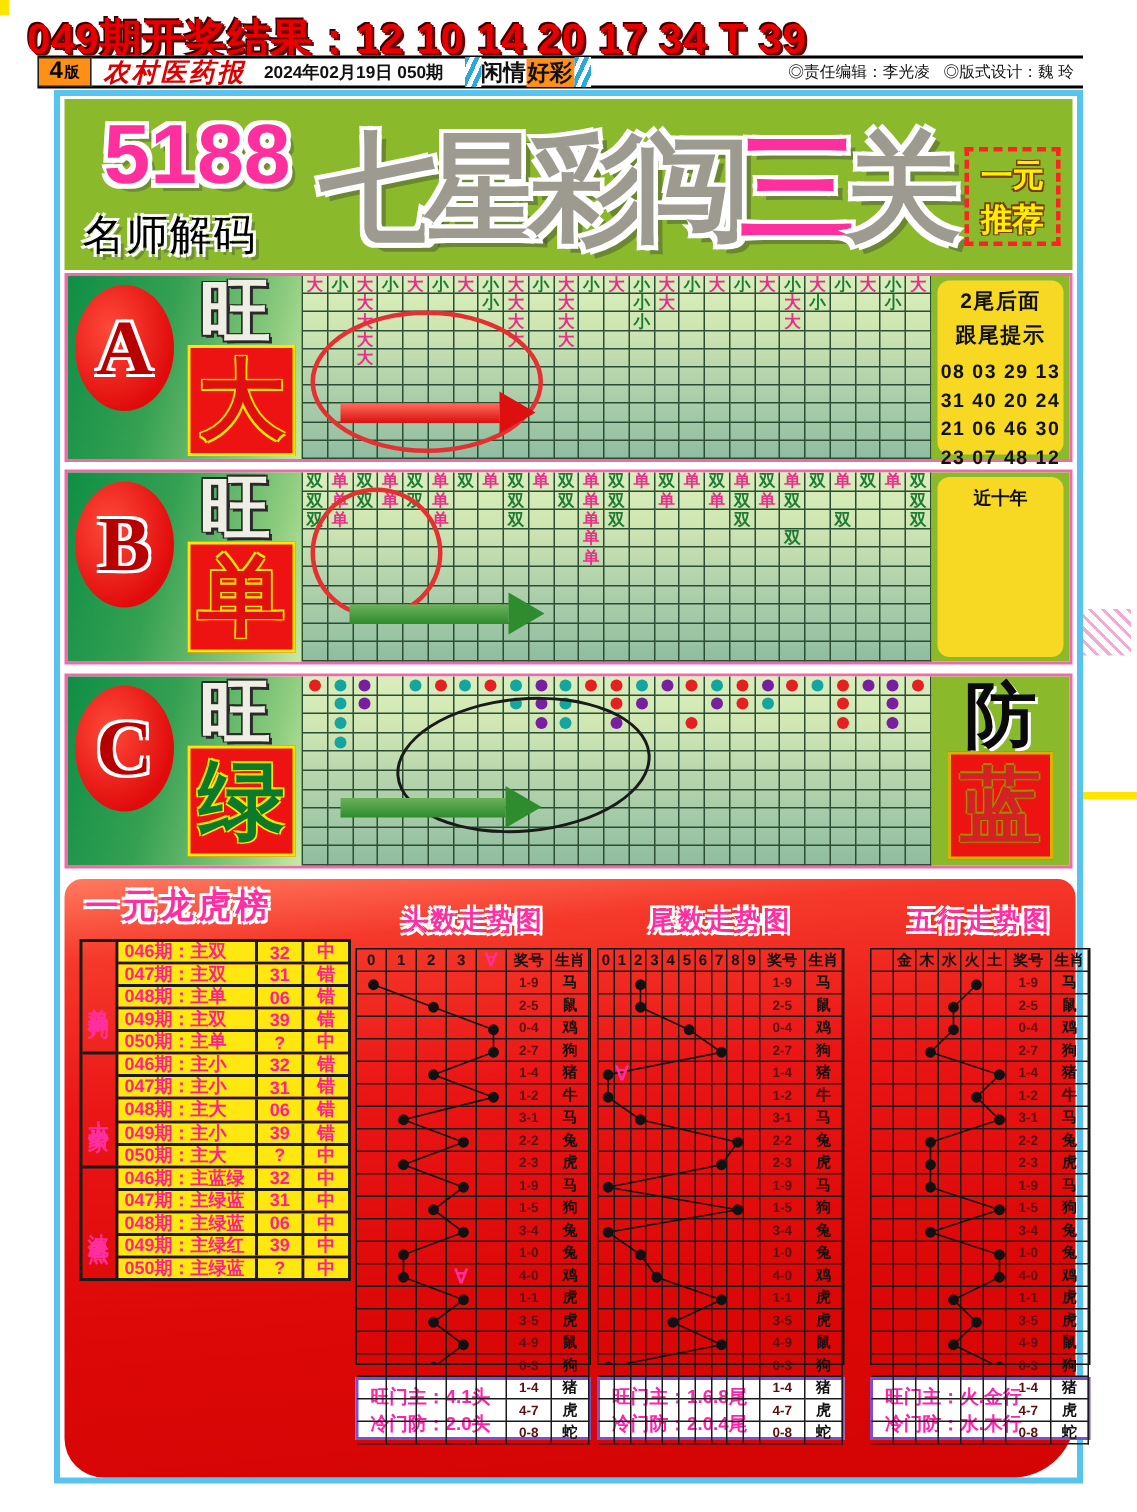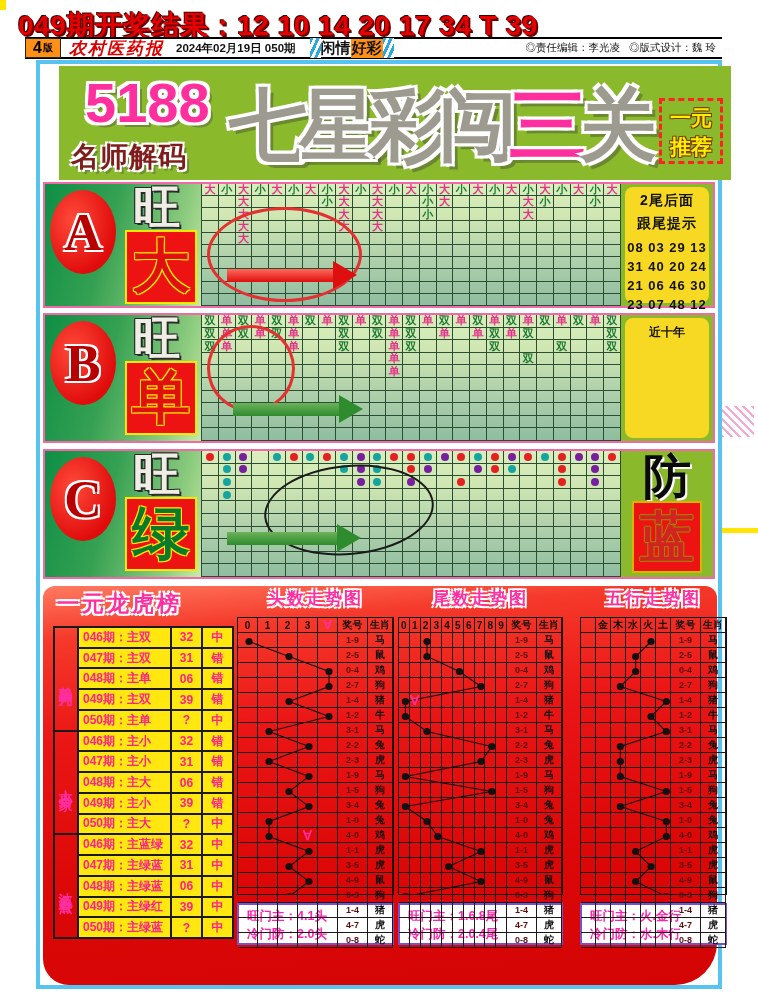--- a/index.html
+++ b/index.html
@@ -23,24 +23,24 @@
   .dateline { font-size:11.5px; font-weight:bold; margin-left:12px; color:#111; flex:none; }
   .colname { margin-left:14px; display:flex; align-items:center; height:20px; font-size:15px;
     font-weight:bold; color:#111; flex:none; }
   .stripe { width:11px; height:20px; background:repeating-linear-gradient(115deg,#29a8e0 0 3px,#fff 3px 6px); }
   .cn2 { background:#ff9015; padding:0 1px; }
   .editors { margin-left:auto; font-size:10.5px; color:#111; display:flex; gap:9px; padding-right:6px; white-space:nowrap; }
 
   .frame { position:absolute; left:36px; top:60px; width:686px; height:929px;
     border:4px solid #57c4f0; background:#fff; }
 
-  .banner { position:absolute; left:3px; top:2px; width:672px; height:114px; background:#8ab92c;margin-left:16px; }
+  .banner { position:absolute; left:3px; top:2px; width:672px; height:114px; background:#8ab92c; }
   .n5188 { position:absolute; left:26px; top:4px; font-size:56px; font-weight:bold; color:#ff2f9e;
     text-shadow:-3px -3px 0 #fff,3px -3px 0 #fff,-3px 3px 0 #fff,3px 3px 0 #fff,5px 5px 0 rgba(60,60,60,.35); }
-  .mingshi { position:absolute; left:12px; top:72px; font-size:28px; font-weight:bold; color:#7f1d1d; letter-spacing:1px;
+  .mingshi { position:absolute; left:12px; top:72px; font-size:28px; font-weight:normal; color:#000000; letter-spacing:1px;
     text-shadow:-2px -2px 0 #fff,2px -2px 0 #fff,-2px 2px 0 #fff,2px 2px 0 #fff,4px 4px 0 rgba(60,60,60,.35); }
   .mtitle { position:absolute; left:170px; top:8px; font-size:78px; font-weight:bold; letter-spacing:-8px;
     font-family:"Liberation Serif",serif; white-space:nowrap;
     text-shadow:-3px -3px 0 #fff,3px -3px 0 #fff,-3px 3px 0 #fff,3px 3px 0 #fff,6px 6px 0 rgba(60,60,60,.4); }
   .mtitle .g { color:#9d9a90; } .mtitle .p { color:#ff2f9e; }
   .recbox { position:absolute; right:8px; top:32px; width:64px; height:66px; border:3px dashed #ff2222;
     text-align:center; color:#ffee00; font-size:21px; font-weight:bold; line-height:29px; padding-top:2px;
     text-shadow:1px 1px 0 #7a3c00,-1px -1px 0 #7a3c00,1px -1px 0 #7a3c00,-1px 1px 0 #7a3c00; }
 
   .section { position:absolute; left:3px; width:672px; border:2px solid #f06aaa; display:flex; background:#fff; }
@@ -101,37 +101,37 @@
   .arB .shaft { background:linear-gradient(180deg,#6cb25a,#2e8b2e); } .arB .head { border-left:24px solid #2e8b2e; }
   .arC { left:182px; top:73px; width:134px; height:28px; }
   .arC .shaft { background:linear-gradient(180deg,#6cb25a,#2e8b2e); } .arC .head { border-left:24px solid #2e8b2e; }
 
   .panel { position:absolute; left:3px; top:522px; width:674px; height:399px;
     background:linear-gradient(175deg,#ff7a60 0%,#f5392a 12%,#ea1515 35%,#dd0808 65%,#d40404 100%);
     border-radius:12px 12px 42px 26px; }
   .board-title { position:absolute; left:14px; top:3px; font-size:22px; font-weight:bold; color:#ff2fa0;
     letter-spacing:3px;
     text-shadow:-2px -2px 0 #fff,2px -2px 0 #fff,-2px 2px 0 #fff,2px 2px 0 #fff; }
-  .board { position:absolute; left:10px; top:40px; width:181px; height:313px; border:2px solid #1a1a1a;
+  .board { position:absolute; left:10px; top:40px; width:181px; height:228px; border:2px solid #1a1a1a;
     display:flex; flex-direction:column; }
   .bgroup { flex:1; display:flex; border-bottom:2px solid #1a1a1a; min-height:0; }
   .bgroup:last-child { border-bottom:none; }
   .blabel { width:24px; flex:none; display:flex; align-items:center; justify-content:center; color:#ff2fa0;
     font-weight:bold; font-size:14px; writing-mode:vertical-lr; text-orientation:upright;
     letter-spacing:2px; border-right:2px solid #1a1a1a; }
   .brows { flex:1; display:flex; flex-direction:column; min-width:0; }
   .brow { flex:1; display:flex; border-bottom:2px solid #1a1a1a; min-height:0; }
   .brow:last-child { border-bottom:none; }
   .bcell { background:#ffe70f; color:#ff1f8f; font-weight:bold; font-size:12px; display:flex;
     align-items:center; border-right:2px solid #1a1a1a; overflow:hidden; }
   .bcell.desc { width:93px; flex:none; padding-left:4px; }
   .bcell.num { width:31px; flex:none; justify-content:center; }
   .bcell.res { flex:1; justify-content:center; border-right:none; }
 
-  .chart { position:absolute; top:1px; }
+  .chart { position:absolute; top:16px; }
   .chart.c0 { left:194px; width:157px; }
   .chart.c1 { left:355px; width:165px; }
   .chart.c2 { left:522px; width:147px;margin-left:15px; }
   .ctitle { text-align:center; font-size:17px; font-weight:bold; color:#ff2fa0; letter-spacing:2px; height:28px;
     text-shadow:-2px -2px 0 #fff,2px -2px 0 #fff,-2px 2px 0 #fff,2px 2px 0 #fff; }
   .cgrid { position:relative; border:1px solid #111; margin-top:2px; height:278px; display:grid; }
   .ccell { border-right:1px solid #1a1a1a; border-bottom:1px solid #1a1a1a; display:flex; align-items:center;
     justify-content:center; font-size:9.5px; color:#111; position:relative; overflow:visible; }
   .ccell.chdr { font-weight:bold; font-size:10px; }
   .ccell.pinkhdr { color:#ff2fa0; font-size:12px; }

